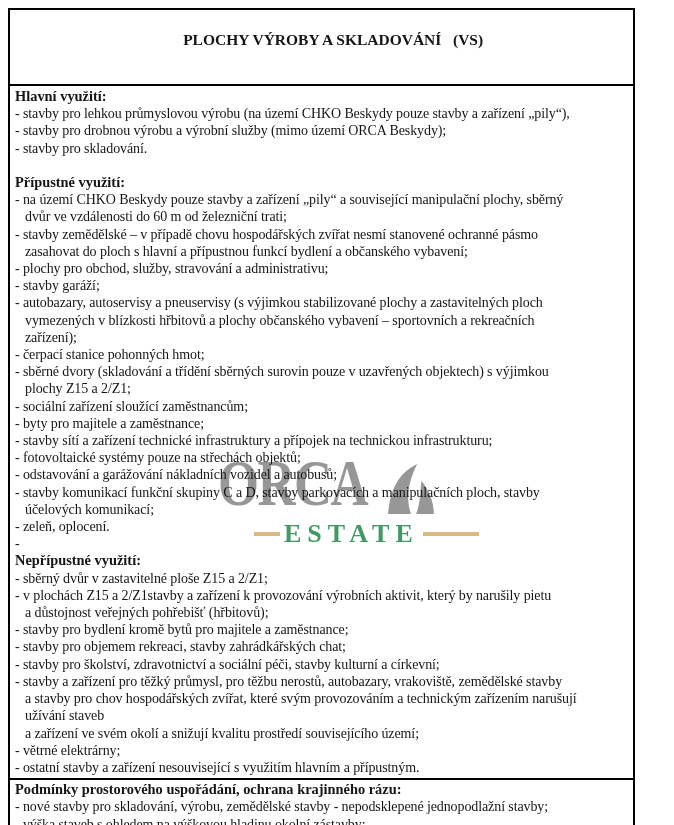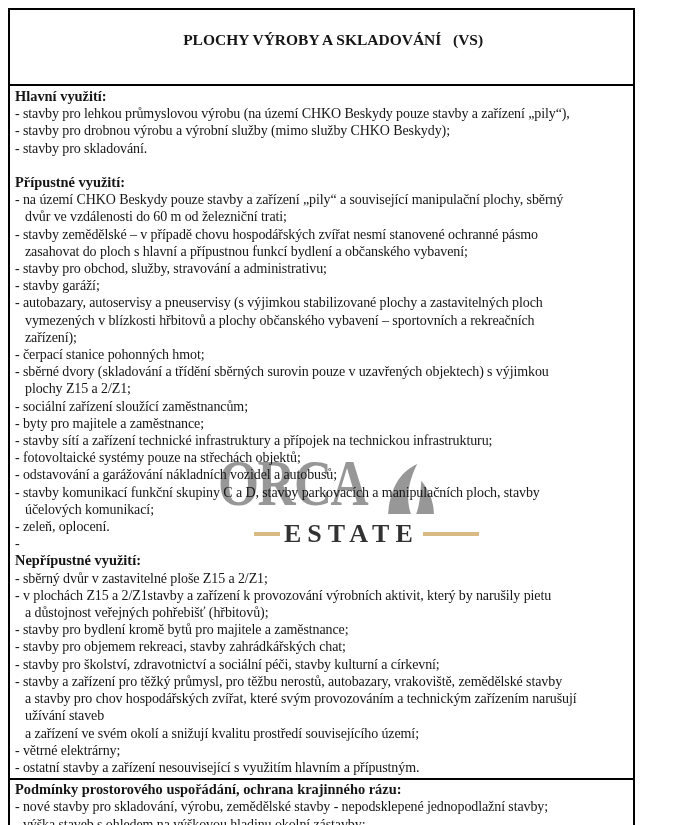--- a/index.html
+++ b/index.html
@@ -34,21 +34,21 @@
     color:#8f8f8f; opacity:0.92;
     transform:scaleX(0.8); transform-origin:left top;
   }
   .wm-fin { position:absolute; left:168px; top:14px; width:52px; height:52px; opacity:0.92; }
   .wm-sub-row { position:absolute; left:36px; top:70px; display:flex; align-items:center; gap:4px; opacity:0.8; }
   .wm-rule { height:4px; background:#cfa964; }
   .wm-rule.l { width:26px; }
   .wm-rule.r { width:56px; }
   .wm-sub {
     font-weight:bold; font-size:26px; line-height:28px;
-    letter-spacing:6px; color:#000000;
+    letter-spacing:6px; color:#15803d;
   }
 </style>
 </head>
 <body>
 
 <div class="page">
   <div class="tbl">
 
     <div class="title-row">
       <span>PLOCHY VÝROBY A SKLADOVÁNÍ   (VS)</span>
@@ -64,30 +64,30 @@
         </svg>
         <div class="wm-sub-row">
           <span class="wm-rule l"></span>
           <span class="wm-sub">ESTATE</span>
           <span class="wm-rule r"></span>
         </div>
       </div>
 
       <div class="ln hd">Hlavní využití:</div>
       <div class="ln">- stavby pro lehkou průmyslovou výrobu (na území CHKO Beskydy pouze stavby a zařízení „pily“),</div>
-      <div class="ln">- stavby pro drobnou výrobu a výrobní služby (mimo služby CHKO Beskydy);</div>
+      <div class="ln">- stavby pro drobnou výrobu a výrobní služby (mimo území ORCA Beskydy);</div>
       <div class="ln">- stavby pro skladování.</div>
       <div class="ln"></div>
 
       <div class="ln hd">Přípustné využití:</div>
       <div class="ln">- na území CHKO Beskydy pouze stavby a zařízení „pily“ a související manipulační plochy, sběrný</div>
       <div class="ln ind">dvůr ve vzdálenosti do 60 m od železniční trati;</div>
       <div class="ln">- stavby zemědělské – v případě chovu hospodářských zvířat nesmí stanovené ochranné pásmo</div>
       <div class="ln ind">zasahovat do ploch s hlavní a přípustnou funkcí bydlení a občanského vybavení;</div>
-      <div class="ln">- stavby pro obchod, služby, stravování a administrativu;</div>
+      <div class="ln">- plochy pro obchod, služby, stravování a administrativu;</div>
       <div class="ln">- stavby garáží;</div>
       <div class="ln">- autobazary, autoservisy a pneuservisy (s výjimkou stabilizované plochy a zastavitelných ploch</div>
       <div class="ln ind">vymezených v blízkosti hřbitovů a plochy občanského vybavení – sportovních a rekreačních</div>
       <div class="ln ind">zařízení);</div>
       <div class="ln">- čerpací stanice pohonných hmot;</div>
       <div class="ln">- sběrné dvory (skladování a třídění sběrných surovin pouze v uzavřených objektech) s výjimkou</div>
       <div class="ln ind">plochy Z15 a 2/Z1;</div>
       <div class="ln">- sociální zařízení sloužící zaměstnancům;</div>
       <div class="ln">- byty pro majitele a zaměstnance;</div>
       <div class="ln">- stavby sítí a zařízení technické infrastruktury a přípojek na technickou infrastrukturu;</div>

